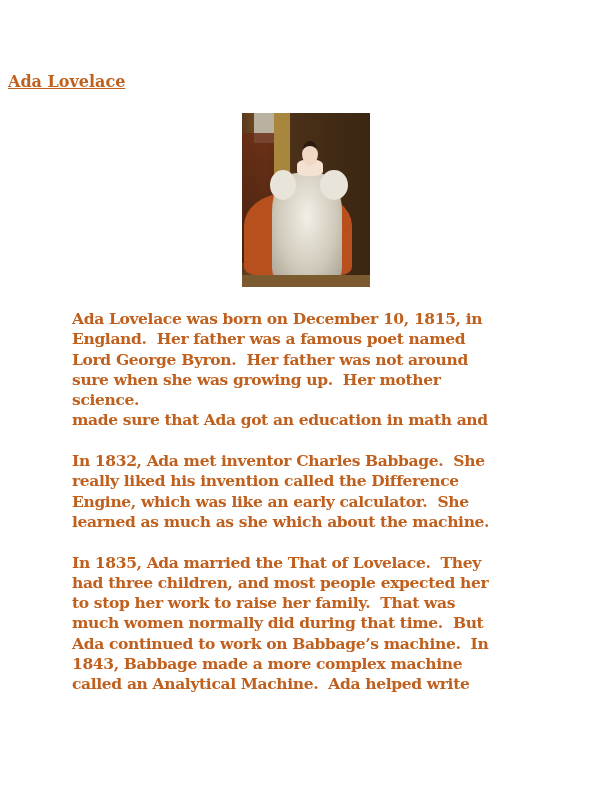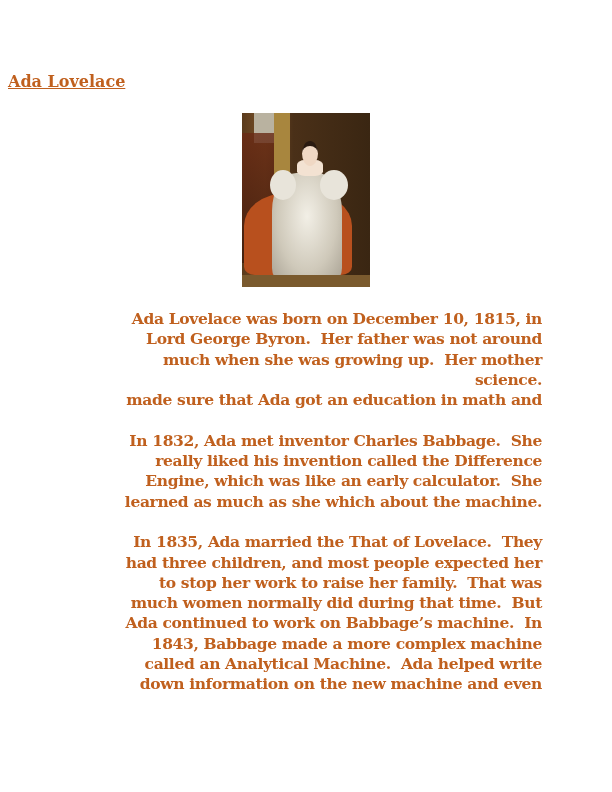--- a/index.html
+++ b/index.html
@@ -11,21 +11,21 @@
   .portrait .pillar { position:absolute; left:32px; top:0; width:16px; height:110px; background:#a8863e; }
   .portrait .sky { position:absolute; left:12px; top:0; width:22px; height:30px; background:#b9b2a0; }
   .portrait .sash { position:absolute; left:2px; top:80px; width:108px; height:82px; background:#b8501e; border-radius:40% 40% 10% 10%; }
   .portrait .dress { position:absolute; left:30px; top:60px; width:70px; height:108px; background: radial-gradient(ellipse at 50% 40%, #f2efe6, #cfc9ba 60%, #a9a294); border-radius:35% 35% 12% 12%; }
   .portrait .sleeveL { position:absolute; left:28px; top:57px; width:26px; height:30px; background:#e8e4da; border-radius:50%; }
   .portrait .sleeveR { position:absolute; left:78px; top:57px; width:28px; height:30px; background:#e8e4da; border-radius:50%; }
   .portrait .head { position:absolute; left:60px; top:28px; width:16px; height:20px; background:#f0d8c4; border-radius:50%; border-top:5px solid #2a1a10; }
   .portrait .neck { position:absolute; left:55px; top:47px; width:26px; height:16px; background:#f3e2d2; border-radius:30%; }
   .portrait .floor { position:absolute; left:0; bottom:0; width:128px; height:12px; background:#7a5a2e; }
   .body-text { position:absolute; left:72px; top:309px; width:470px; color:#c0601e; font-weight:bold; font-size:15.5px; line-height:20.3px; font-family:"DejaVu Serif", serif; letter-spacing:-0.35px; }
-  .para { margin:0 0 20.3px 0;text-align:right; }
+  .para { margin:0 0 20.3px 0; }
   .line { display:block; white-space:pre; }
 </style>
 </head>
 <body>
 
 <div class="title">Ada Lovelace</div>
 
 <div class="portrait">
   <div class="sky"></div>
   <div class="stair"></div>
@@ -35,34 +35,34 @@
   <div class="sleeveL"></div>
   <div class="sleeveR"></div>
   <div class="neck"></div>
   <div class="head"></div>
   <div class="floor"></div>
 </div>
 
 <div class="body-text">
   <div class="para">
     <span class="line">Ada Lovelace was born on December 10, 1815, in</span>
+    <span class="line">England.  Her father was a famous poet named</span>
     <span class="line">Lord George Byron.  Her father was not around</span>
-    <span class="line">much when she was growing up.  Her mother</span>
+    <span class="line">sure when she was growing up.  Her mother</span>
     <span class="line">science.</span>
     <span class="line">made sure that Ada got an education in math and</span>
   </div>
   <div class="para">
     <span class="line">In 1832, Ada met inventor Charles Babbage.  She</span>
     <span class="line">really liked his invention called the Difference</span>
     <span class="line">Engine, which was like an early calculator.  She</span>
     <span class="line">learned as much as she which about the machine.</span>
   </div>
   <div class="para">
     <span class="line">In 1835, Ada married the That of Lovelace.  They</span>
     <span class="line">had three children, and most people expected her</span>
     <span class="line">to stop her work to raise her family.  That was</span>
     <span class="line">much women normally did during that time.  But</span>
     <span class="line">Ada continued to work on Babbage’s machine.  In</span>
     <span class="line">1843, Babbage made a more complex machine</span>
     <span class="line">called an Analytical Machine.  Ada helped write</span>
-    <span class="line">down information on the new machine and even</span>
   </div>
 </div>
 
 </body></html>

